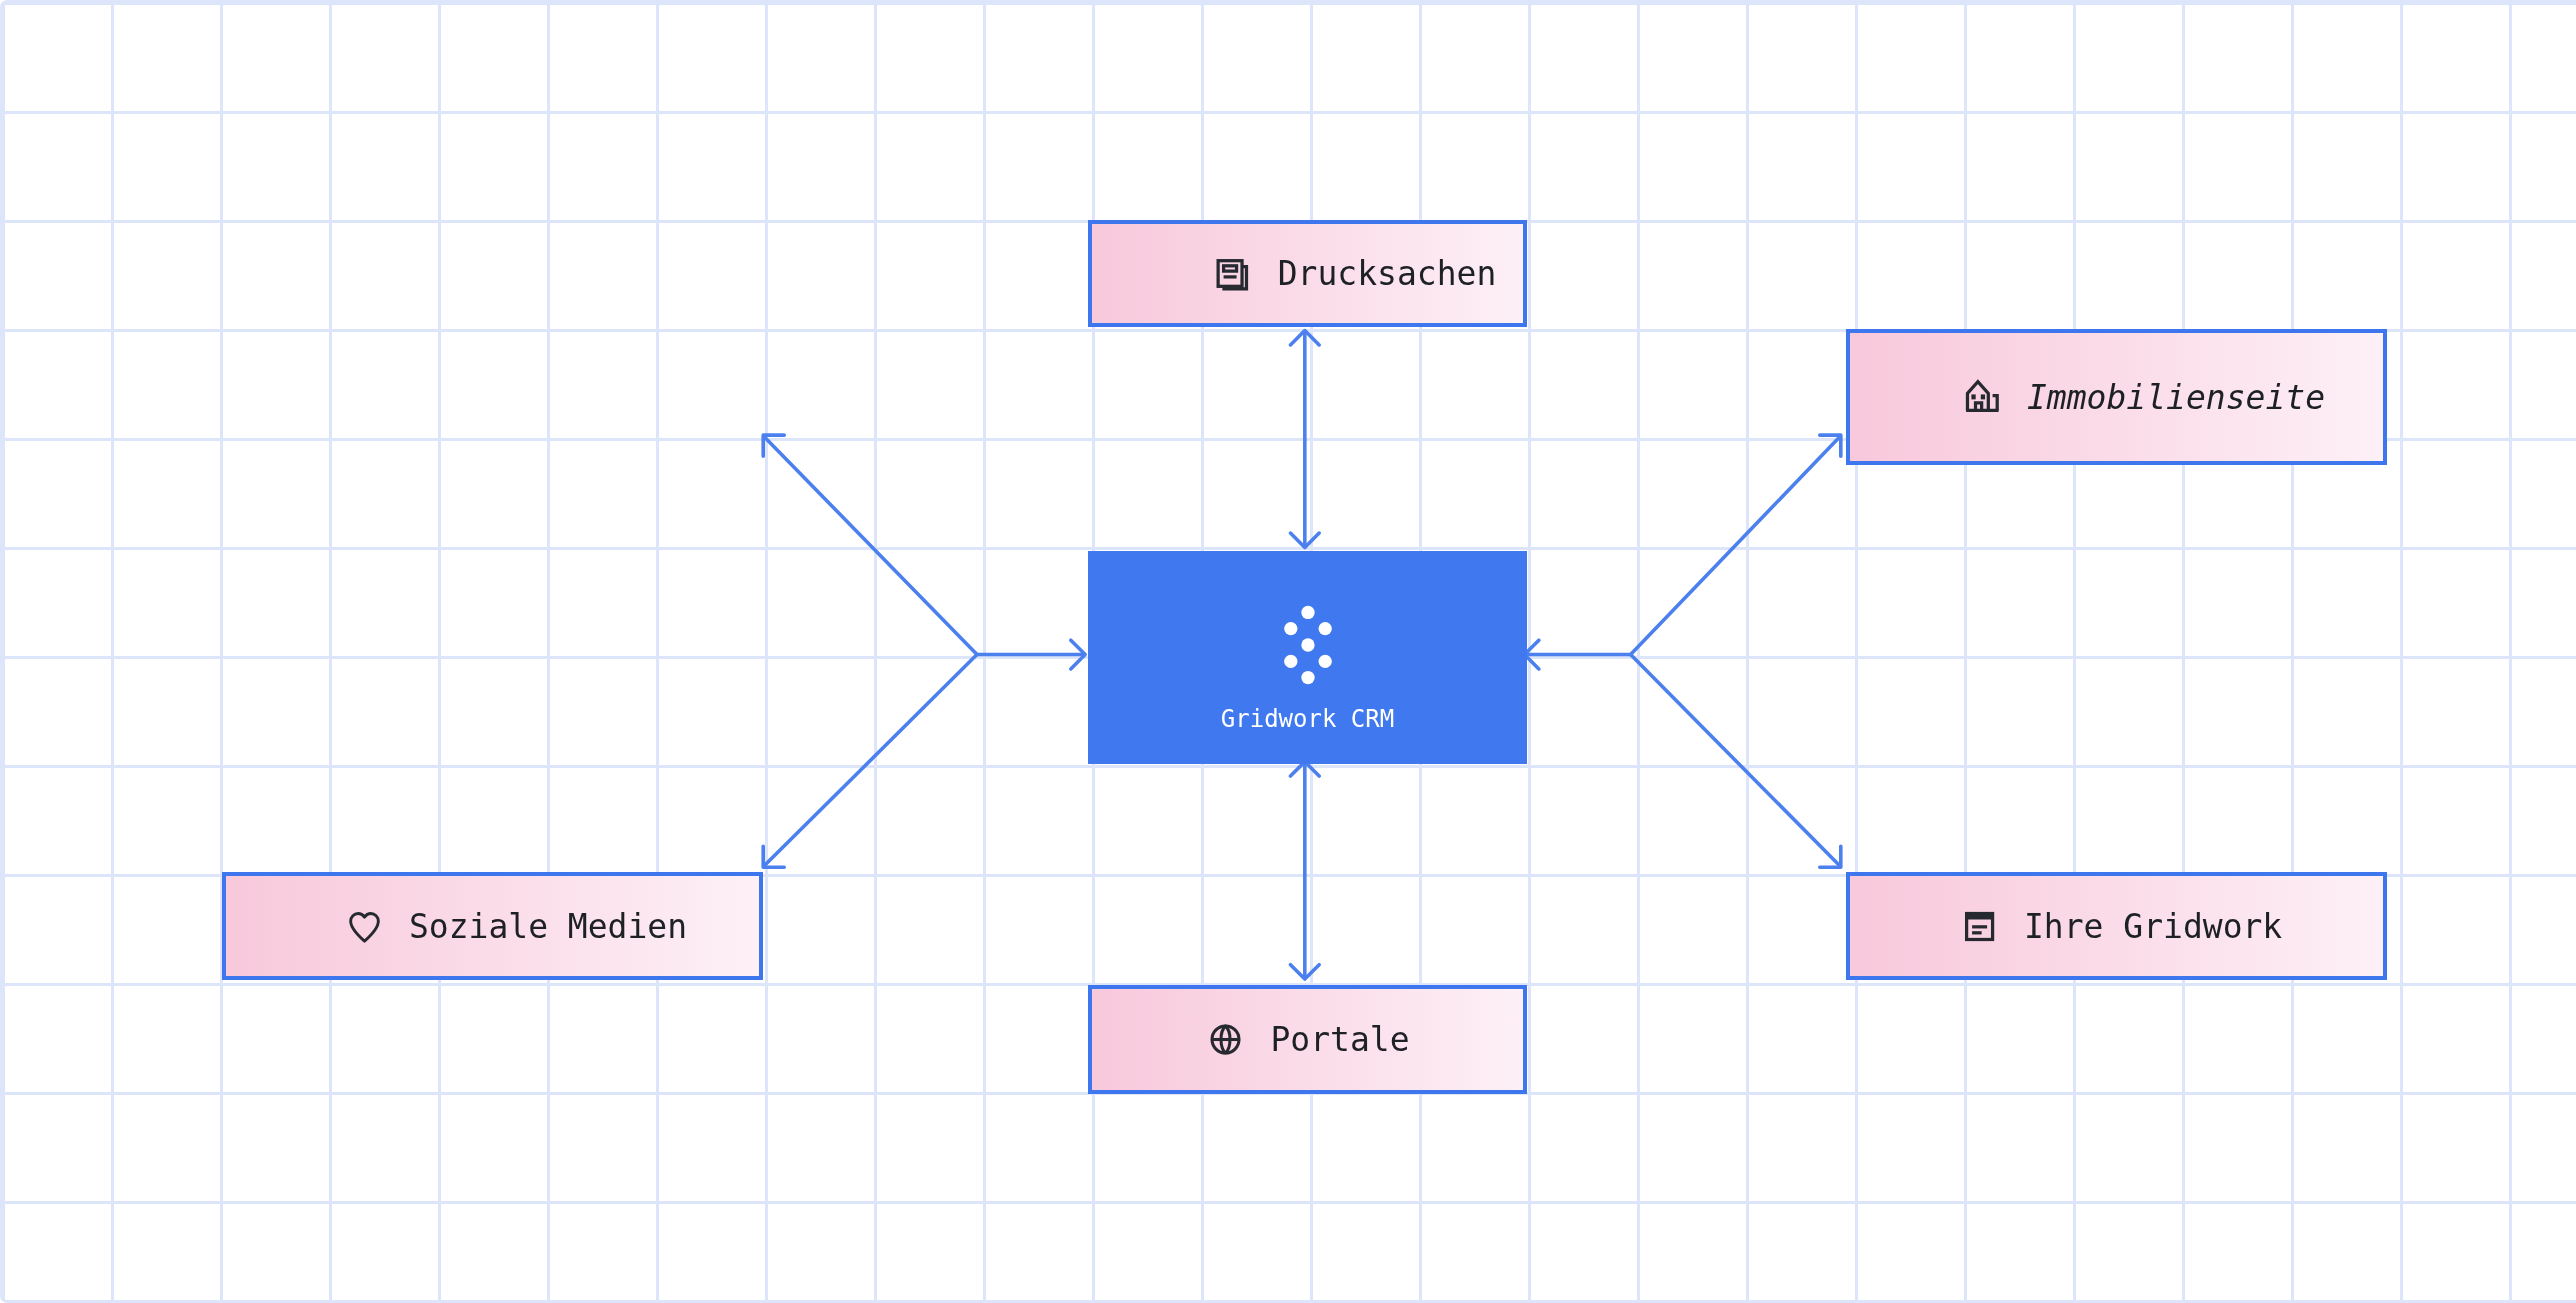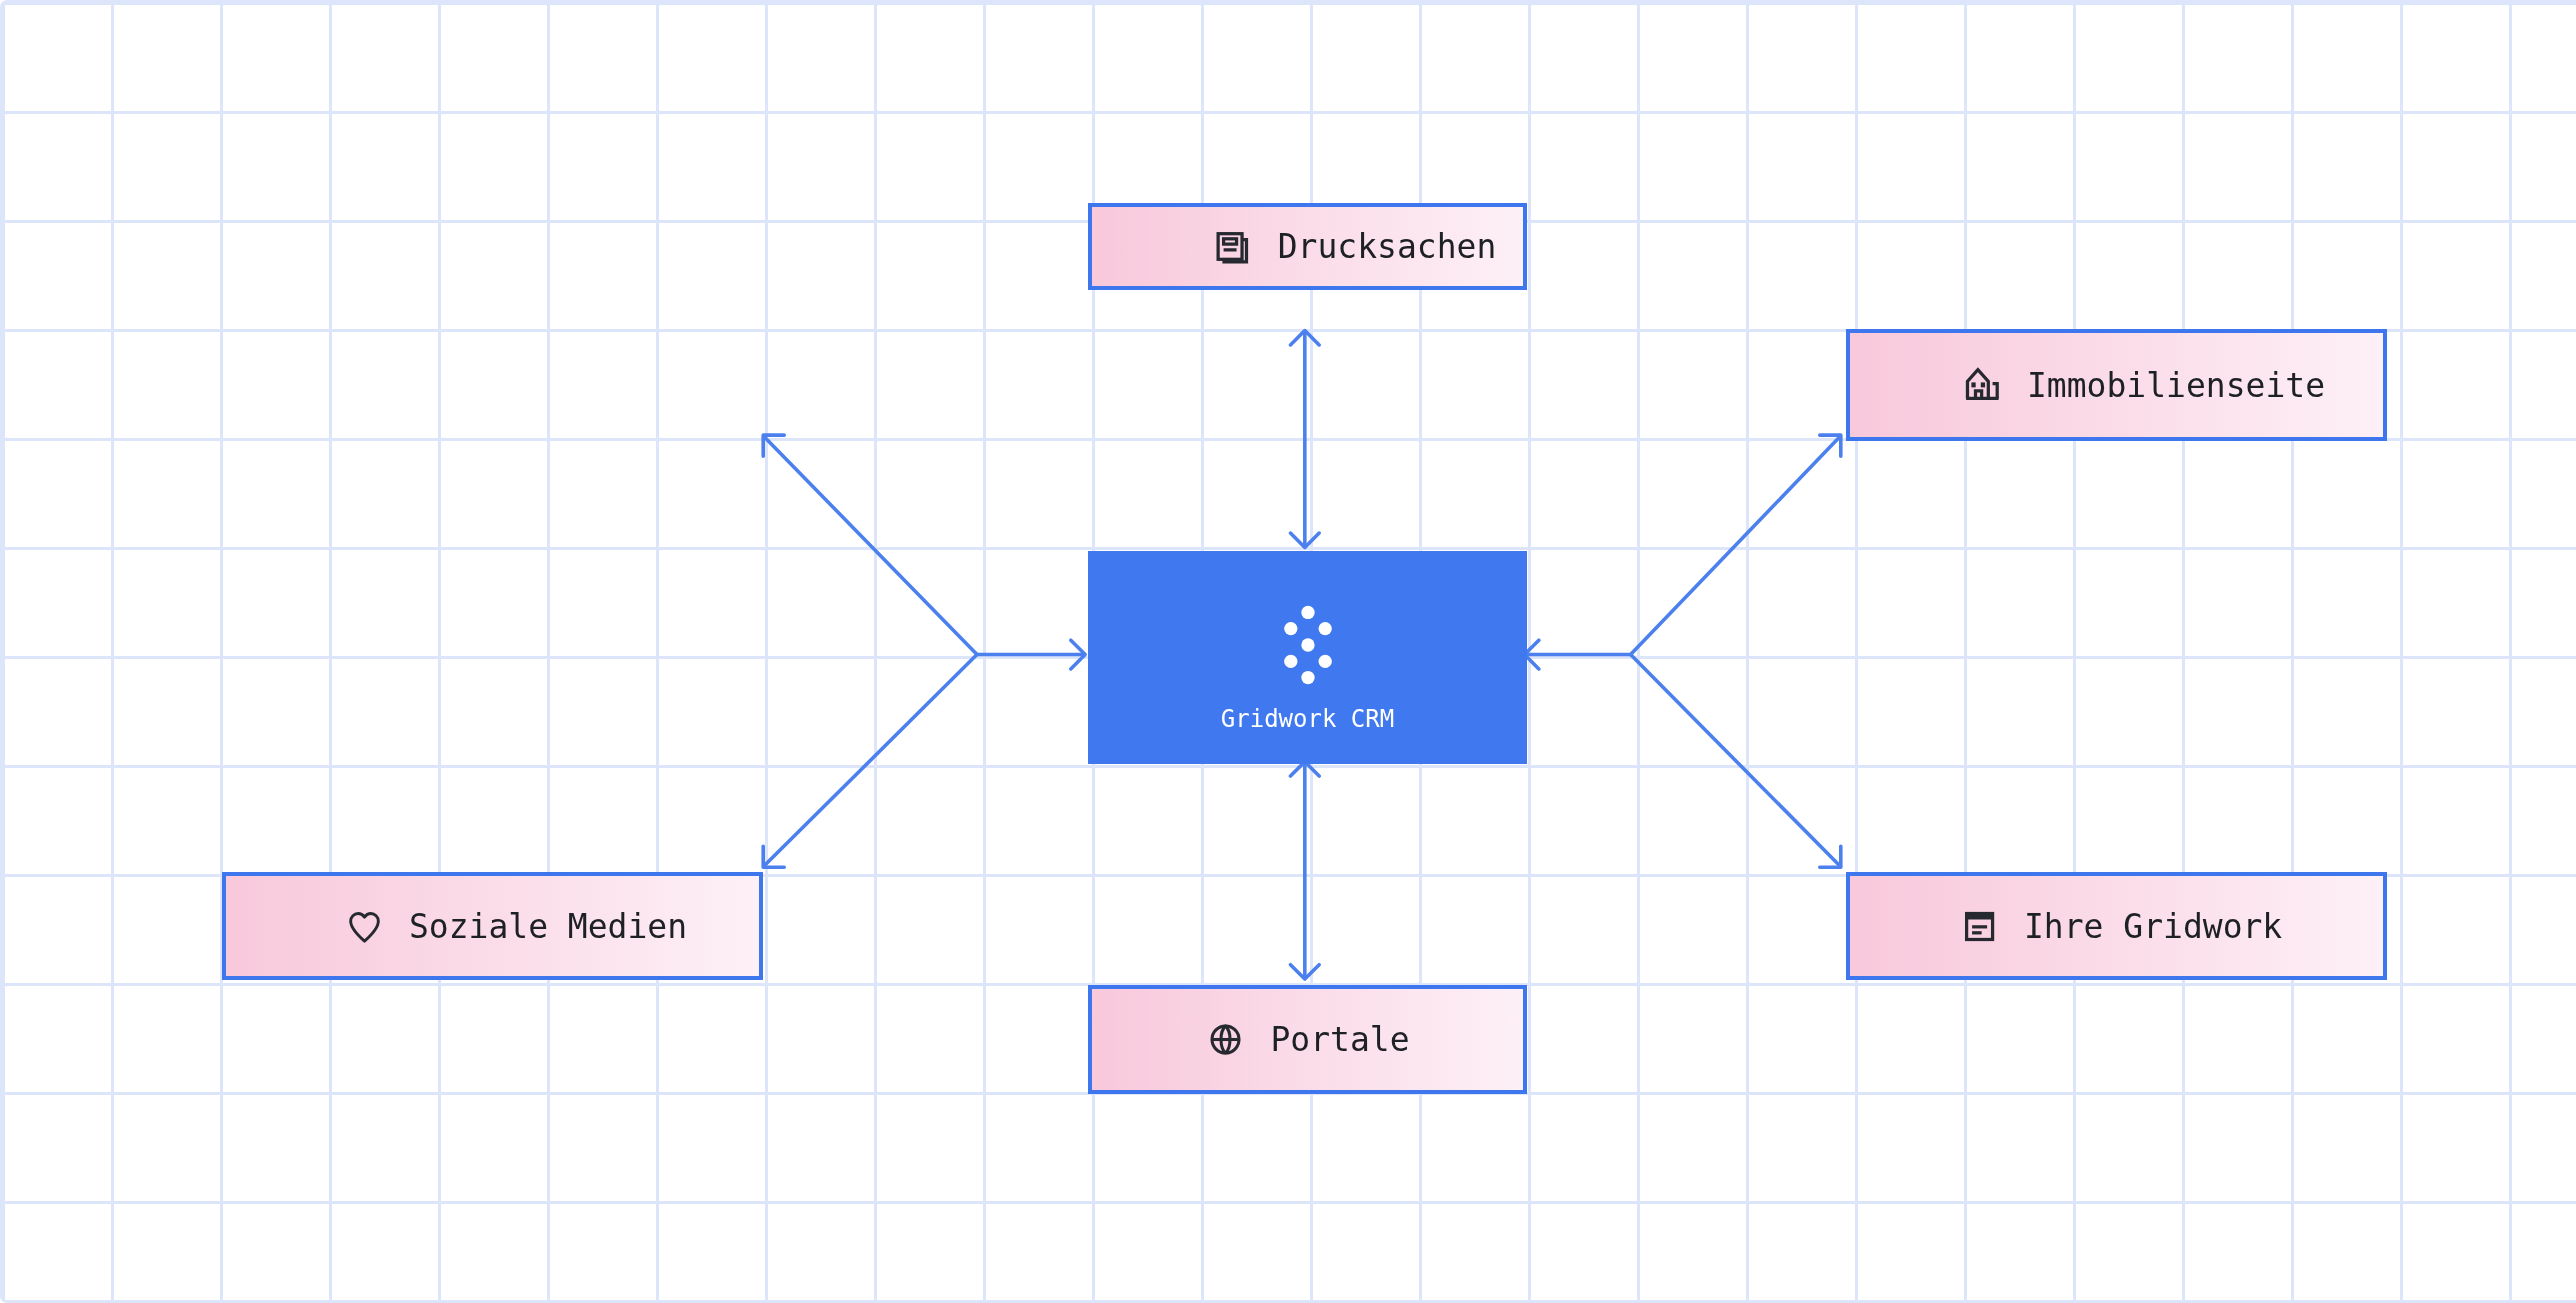--- a/index.html
+++ b/index.html
@@ -36,23 +36,23 @@
     display:flex;align-items:center;justify-content:center;
     box-sizing:border-box;
     background:linear-gradient(90deg,var(--node-fill-start),var(--node-fill-end));
     border:4.1px solid var(--node-border);
     color:var(--label-text);
     font-size:33px;line-height:1;white-space:nowrap;
   }
   .row{display:flex;align-items:center;gap:24px;}
   .nicon{display:block;color:var(--icon-stroke);}
   .nicon svg{display:block;width:41px;height:41px;}
-  .n-druck   {left:1085px;top:200px; width:439px; height:87px;align-items:center;}
+  .n-druck   {left:1085px;top:217px; width:439px; height:107px;align-items:center;}
   .n-partner {left:219px; top:326px; width:541px;height:108px;}
-  .n-immo    {left:1843px;top:326px; width:541px;height:112px;}
+  .n-immo    {left:1843px;top:326px; width:541px;height:136px;font-style:italic;}
   .n-social  {left:219px; top:869px;width:541px;height:108px;}
   .n-website {left:1843px;top:869px;width:541px;height:108px;}
   .n-portale {left:1085px;top:982px;width:439px; height:109px;}
   .n-druck   .row{transform:translateX(47px);}
   .n-immo    .row{transform:translateX(27px);}
   .n-social  .row{transform:translateX(23px);}
   .n-partner .row{transform:translateX(4.1px);}
   .n-website .row{transform:translateX(4.1px);}
   .n-center{
     left:1085px;top:548px;width:439px;height:213px;

